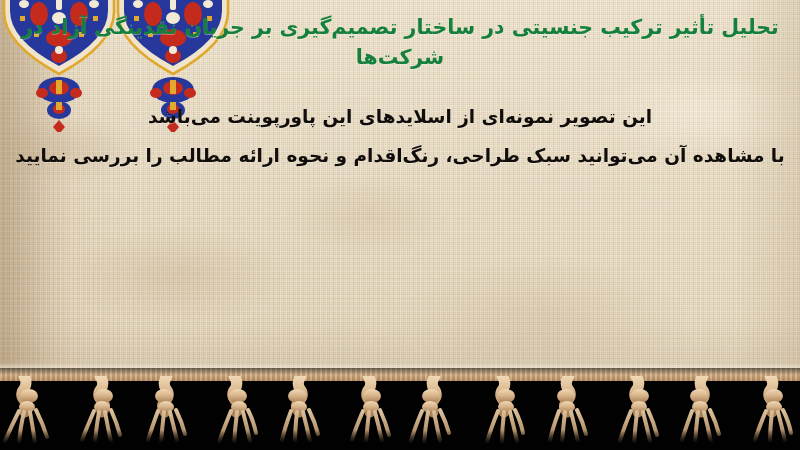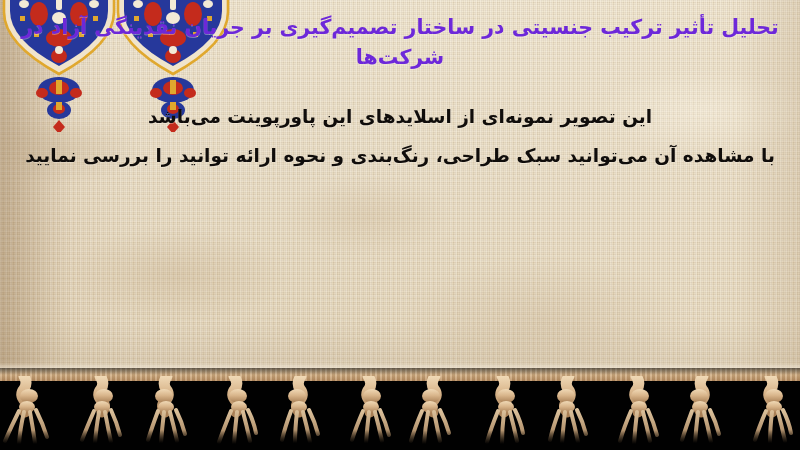--- a/index.html
+++ b/index.html
@@ -93,21 +93,21 @@
     color:#0d0b0a;
   }
   .title{
     position:absolute;
     top:12px;left:0;right:0;
     padding:0 16px;
     font-size:20.5px;
     font-weight:700;
     line-height:1.48;
     letter-spacing:0;
-    color:#6d28d9;
+    color:#15803d;
     text-shadow:0 1px 0 rgba(255,250,238,.35);
   }
   .body-block{
     position:absolute;
     top:108px;left:0;right:0;
     padding:0 2px;
   }
   .body-line{
     font-size:18.5px;
     font-weight:700;
@@ -265,21 +265,21 @@
           </g>
         </g>
       </svg>
     </div>
 
     <div class="text-layer">
       <div class="title">تحلیل تأثیر ترکیب جنسیتی در ساختار تصمیم‌گیری بر جریان نقدینگی آزاد در شرکت‌ها</div>
 
       <div class="body-block">
         <div class="body-line l1">این تصویر نمونه‌ای از اسلایدهای این پاورپوینت می‌باشد</div>
-        <div class="body-line l2">با مشاهده آن می‌توانید سبک طراحی، رنگ‌بندی و نحوه ارائه توانید را بررسی نمایید</div>
+        <div class="body-line l2">با مشاهده آن می‌توانید سبک طراحی، رنگ‌اقدام و نحوه ارائه مطالب را بررسی نمایید</div>
       </div>
     </div>
 
     <div class="canvas-bottom-edge"></div>
   </div>
 
   <div class="bottom-band">
     <div class="fringe-rail"></div>
     <div class="band-shadow"></div>
     <svg class="tassels" viewBox="0 0 800 74" preserveAspectRatio="none">

